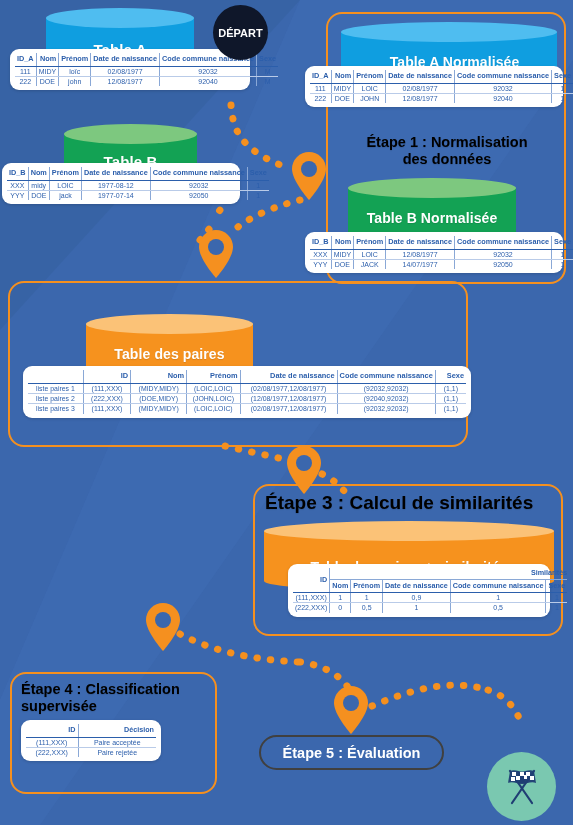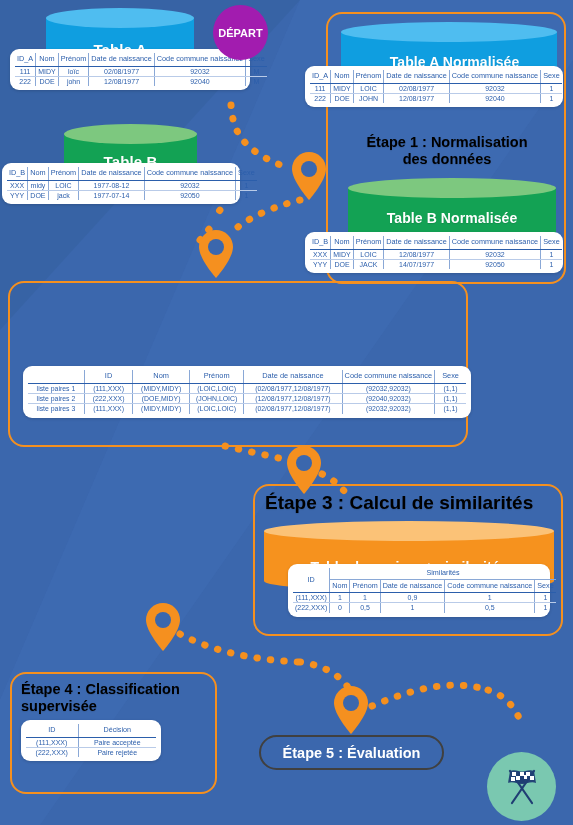--- a/index.html
+++ b/index.html
@@ -46,21 +46,21 @@
     padding:4px 5px;
     box-shadow:0 1px 3px rgba(0,0,0,.16);
   }
   table{ border-collapse:collapse; width:100%; }
   th,td{
     color:#2b5eab; text-align:center;
     border-left:1px solid #8aa8d6; border-right:1px solid #8aa8d6;
     padding:0 2px; line-height:1.05;
     white-space:nowrap;
   }
-  th{ font-weight:normal; }
+  th{ font-weight:bold;text-align:right; }
   tr.hdr th{ border-bottom:1px solid #2b5eab; padding:2px 2px 3px; }
   tbody td{ border-bottom:1px solid #b9cbe8; padding:1px 2px; }
   tbody tr:last-child td{ border-bottom:none; }
   th:first-child,td:first-child{ border-left:none; }
   th:last-child,td:last-child{ border-right:none; }
 
   
   .stepbox{
     position:absolute; border:2px solid #f5901f; border-radius:16px;
   }
@@ -69,21 +69,21 @@
     line-height:1.15; text-shadow:0 1px 1px rgba(0,0,0,.1);
   }
   .pill{
     position:absolute; border:2px solid #404040; border-radius:22px;
     display:flex; align-items:center; justify-content:center;
     color:#fff; font-weight:bold;
   }
 
   
   .badge{
-    position:absolute; border-radius:50%; background:#a21caf;
+    position:absolute; border-radius:50%; background:#0f172a;
     display:flex; align-items:center; justify-content:center;
     color:#fff; font-weight:bold;
   }
   .finish{
     position:absolute; border-radius:50%; background:#7ac8b0;
     display:flex; align-items:center; justify-content:center;
   }
   svg{ display:block; overflow:visible; }
 </style>
 </head>
@@ -240,21 +240,21 @@
         <td>92040</td>
         <td>1</td>
       </tr>
     </tbody>
   </table>
 </div>
 
 <div class="steptitle" style="left:336px; top:134px; width:222px; text-align:center; font-size:14.5px; white-space:pre-line; z-index:4;">Étape 1 : Normalisation
 des données</div>
 
-<div class="cyl green" style="left:348px; top:178px; width:208px; height:54px; z-index:3;">
+<div class="cyl green" style="left:348px; top:178px; width:168px; height:54px; z-index:3;">
   <div class="bot"></div>
       <div class="body"></div>
       <div class="top"></div>
   <div class="lbl" style="font-size:14px;">Table B Normalisée</div>
 </div>
 <div class="card" style="left:305px; top:232px; width:258px; z-index:4;">
   <table>
     <thead>
           <tr class="hdr" style="font-size:7.3px;">
       <th style="width:13%">ID_B</th>
@@ -281,20 +281,26 @@
         <td>14/07/1977</td>
         <td>92050</td>
         <td>1</td>
       </tr>
     </tbody>
   </table>
 </div>
 
 <div class="stepbox" style="left:8px; top:281px; width:460px; height:166px; z-index:2;"></div>
 
+<div class="cyl orange" style="left:86px; top:314px; width:167px; height:54px; z-index:3;">
+  <div class="bot"></div>
+      <div class="body"></div>
+      <div class="top"></div>
+  <div class="lbl" style="font-size:14px;">Table des paires</div>
+</div>
 <div class="card" style="left:23px; top:366px; width:448px; z-index:4;">
   <table>
     <thead>
           <tr class="hdr" style="font-size:7.4px;">
       <th style="width:14%"></th>
       <th style="width:12%">ID</th>
       <th style="width:14%">Nom</th>
       <th style="width:13%">Prénom</th>
       <th style="width:24%">Date de naissance</th>
       <th style="width:15%">Code commune naissance</th>

